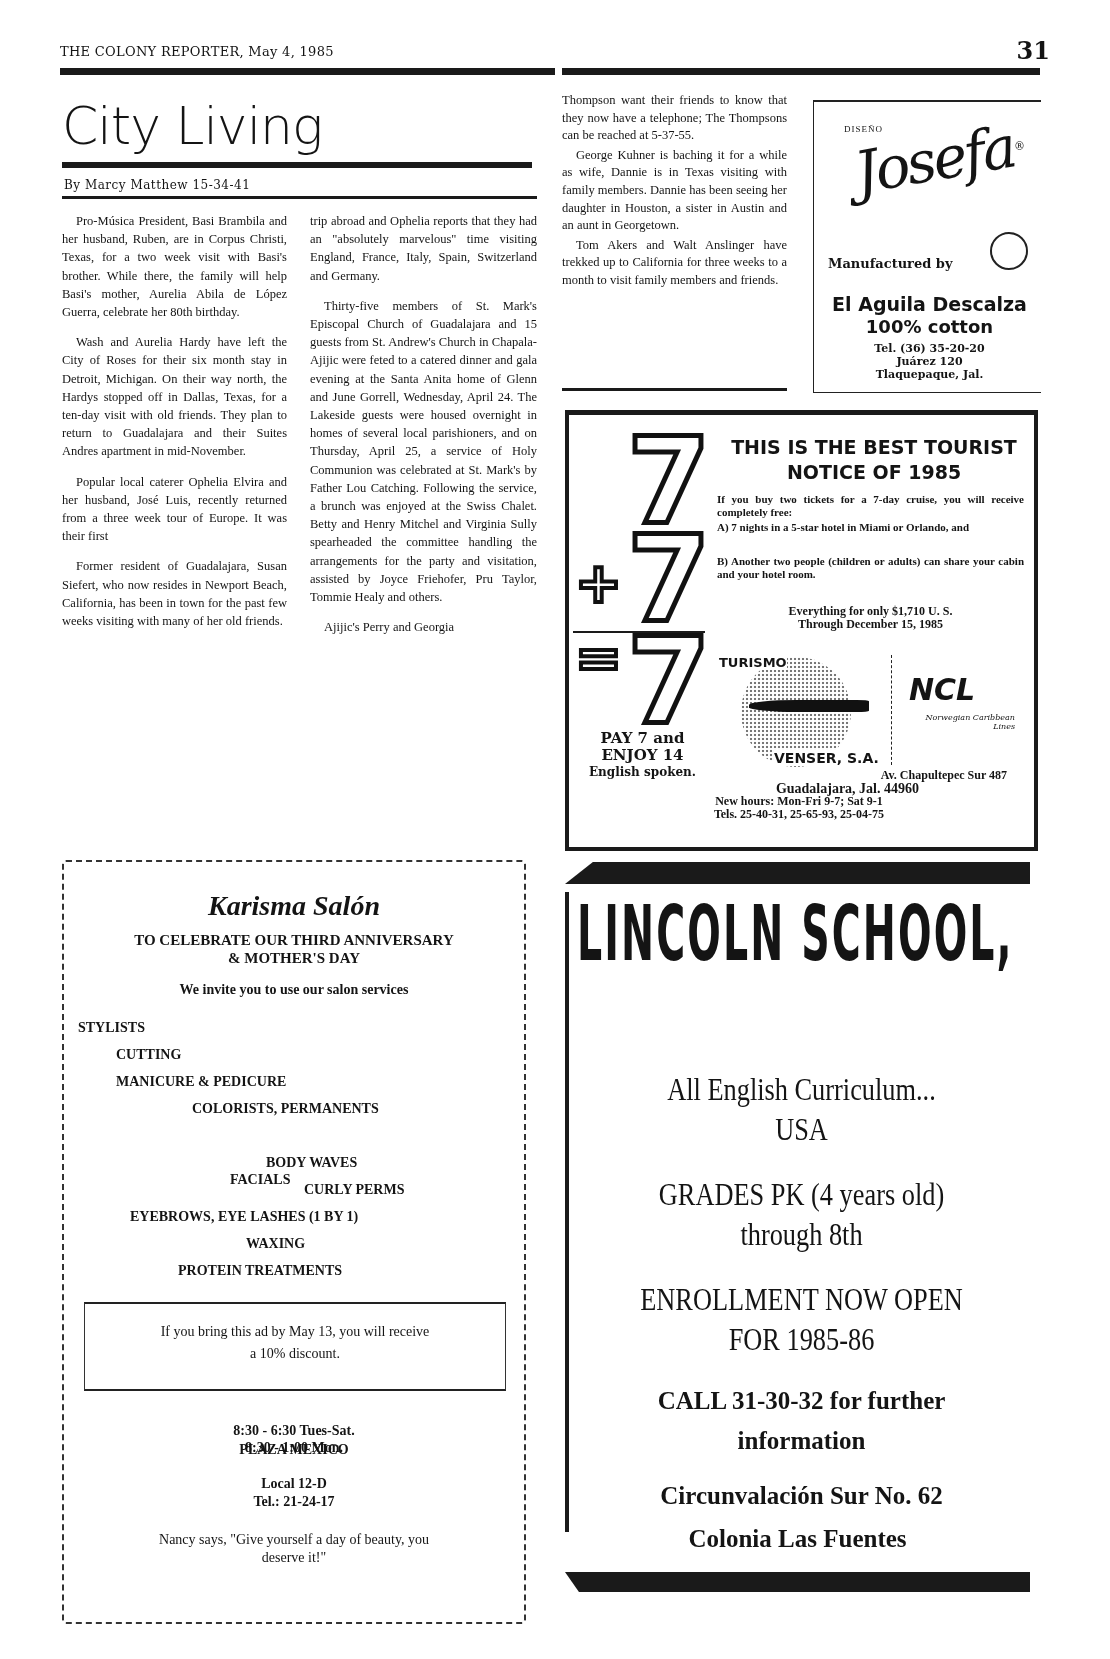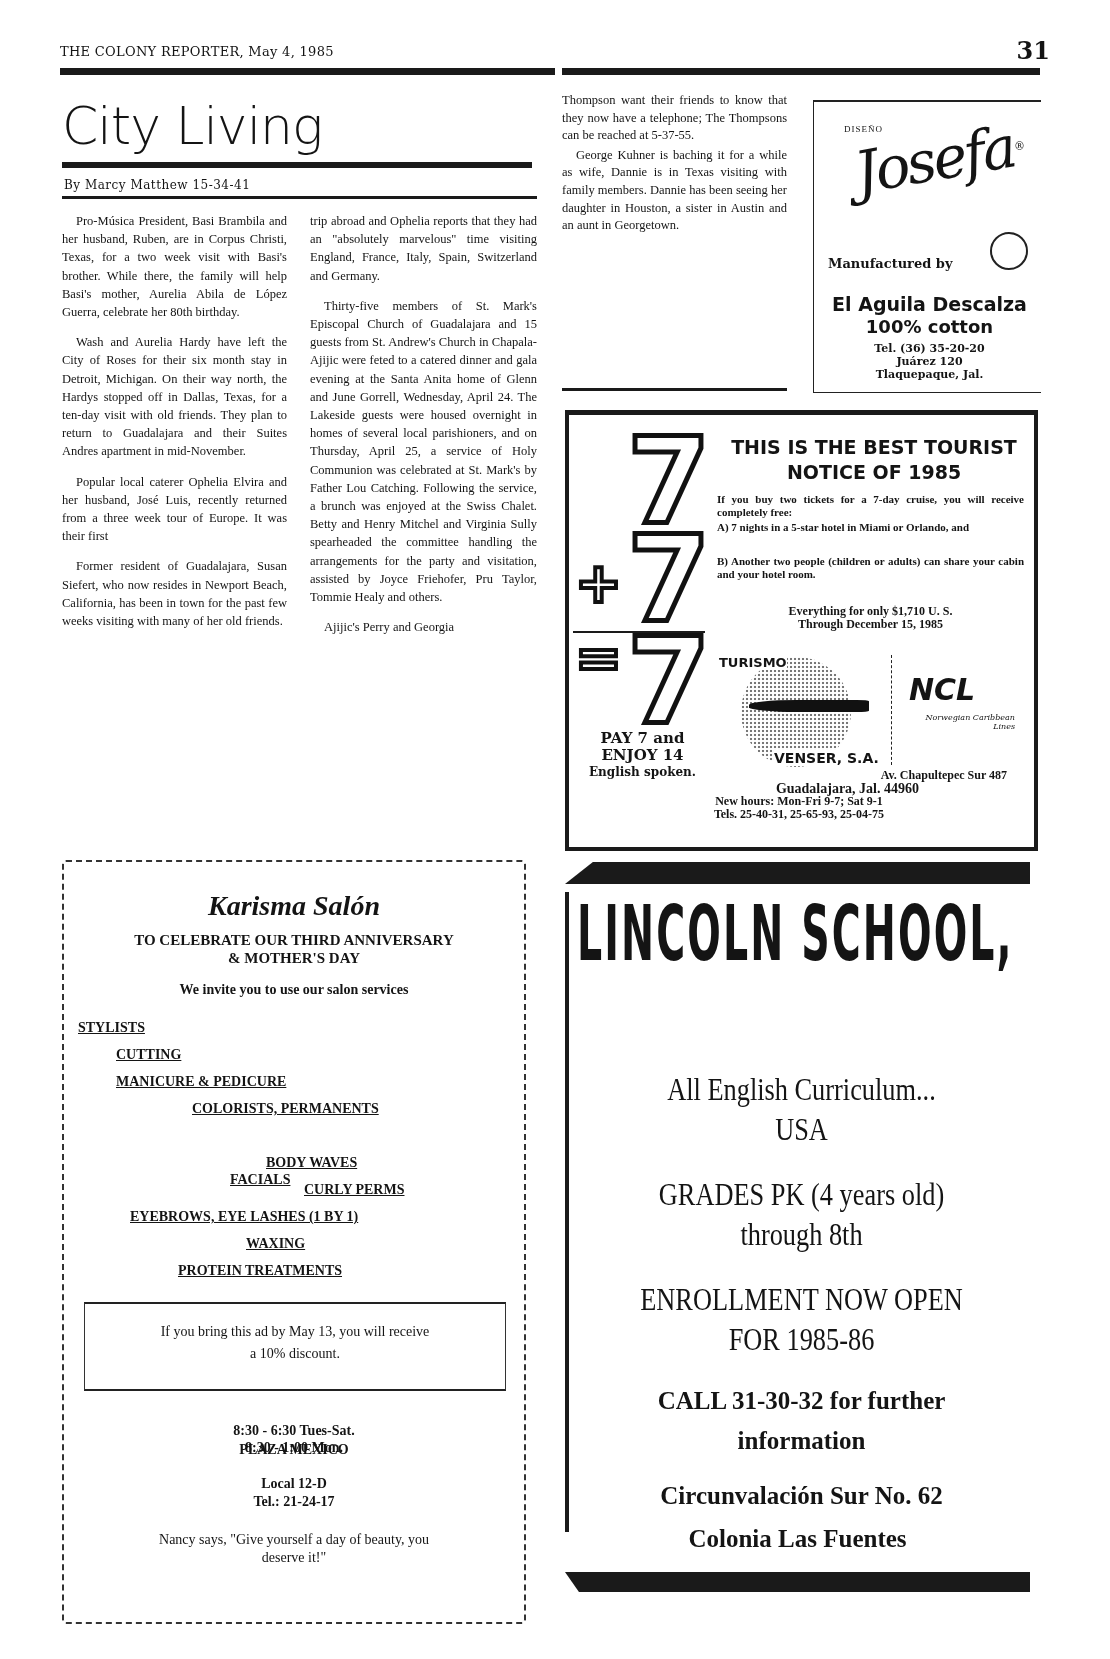--- a/index.html
+++ b/index.html
@@ -27,21 +27,21 @@
   .bigseven{position:absolute;font-family:"DejaVu Sans",sans-serif;font-weight:bold;font-size:120px;line-height:110px;color:#fff;-webkit-text-stroke:5px #111;}
   .plus,.eq{position:absolute;font-family:"DejaVu Sans",sans-serif;font-weight:bold;color:#fff;-webkit-text-stroke:4px #111;}
   .tour-h{position:absolute;left:150px;top:20px;width:310px;text-align:center;font-family:"DejaVu Sans",sans-serif;font-weight:bold;font-size:19px;line-height:25px;}
   .tour-t{position:absolute;left:148px;font-size:11px;font-weight:bold;line-height:13px;font-family:"Liberation Serif",serif;text-align:justify;}
   .pay{position:absolute;left:6px;top:315px;width:135px;text-align:center;font-weight:bold;font-size:15px;line-height:17px;}
   .turismo-circle{position:absolute;left:172px;top:242px;width:110px;height:110px;border-radius:50%;background:radial-gradient(circle,#777 1px,#fff 1.6px) 0 0/4px 4px;}
   .ncl{position:absolute;left:340px;top:257px;font-family:"DejaVu Sans",sans-serif;font-weight:bold;font-size:30px;font-style:italic;}
   
   .karisma{left:62px;top:860px;width:460px;height:760px;border:2px dashed #333;border-radius:4px;}
   .kc{position:absolute;width:100%;text-align:center;font-weight:bold;font-family:"Liberation Serif",serif;}
-  .kl{position:absolute;font-weight:bold;font-size:14px;font-family:"Liberation Serif",serif;text-decoration:underline;}
+  .kl{position:absolute;font-weight:bold;font-size:14px;font-family:"Liberation Serif",serif;}
   .coupon{position:absolute;left:20px;top:440px;width:420px;height:85px;border:1.5px solid #333;border-top:2px solid #222;border-bottom:2.5px solid #222;}
   
   .lincoln{left:565px;top:862px;width:465px;height:740px;border-left:4px solid #1a1a1a;}
   .lc{position:absolute;width:100%;text-align:center;font-family:"Liberation Serif",serif;}
 </style>
 </head>
 <body>
 
 <div class="abs masthead">THE COLONY REPORTER, May 4, 1985</div>
 <div class="abs pageno">31</div>
@@ -62,20 +62,21 @@
 
 <div class="abs col" style="left:310px;top:212px;width:227px;">
   <p class="noind">trip abroad and Ophelia reports that they had an "absolutely marvelous" time visiting England, France, Italy, Spain, Switzerland and Germany.</p>
   <p>Thirty-five members of St. Mark's Episcopal Church of Guadalajara and 15 guests from St. Andrew's Church in Chapala-Ajijic were feted to a catered dinner and gala evening at the Santa Anita home of Glenn and June Gorrell, Wednesday, April 24. The Lakeside guests were housed overnight in homes of several local parishioners, and on Thursday, April 25, a service of Holy Communion was celebrated at St. Mark's by Father Lou Catching. Following the service, a brunch was enjoyed at the Swiss Chalet. Betty and Henry Mitchel and Virginia Sully spearheaded the committee handling the arrangements for the party and visitation, assisted by Joyce Friehofer, Pru Taylor, Tommie Healy and others.</p>
   <p>Ajijic's Perry and Georgia</p>
 </div>
 
 <div class="abs col" style="left:562px;top:92px;width:225px;line-height:17.6px;">
   <p class="noind" style="margin-bottom:2px;">Thompson want their friends to know that they now have a telephone; The Thompsons can be reached at 5-37-55.</p>
   <p style="margin-bottom:2px;">George Kuhner is baching it for a while as wife, Dannie is in Texas visiting with family members. Dannie has been seeing her daughter in Houston, a sister in Austin and an aunt in Georgetown.</p>
+  <p>Tom Akers and Walt Anslinger have trekked up to California for three weeks to a month to visit family members and friends.</p>
 </div>
 <div class="abs rule" style="left:562px;top:388px;width:225px;height:3px;"></div>
 
 <div class="abs josefa">
   <div class="diseno">DISEÑO</div>
   <div class="script">Josefa</div>
   <div style="position:absolute;left:200px;top:38px;font-size:11px;">®</div>
   <div class="manuf">Manufactured by</div>
   <div class="eagle"></div>
   <div class="aguila">El Aguila Descalza</div>

